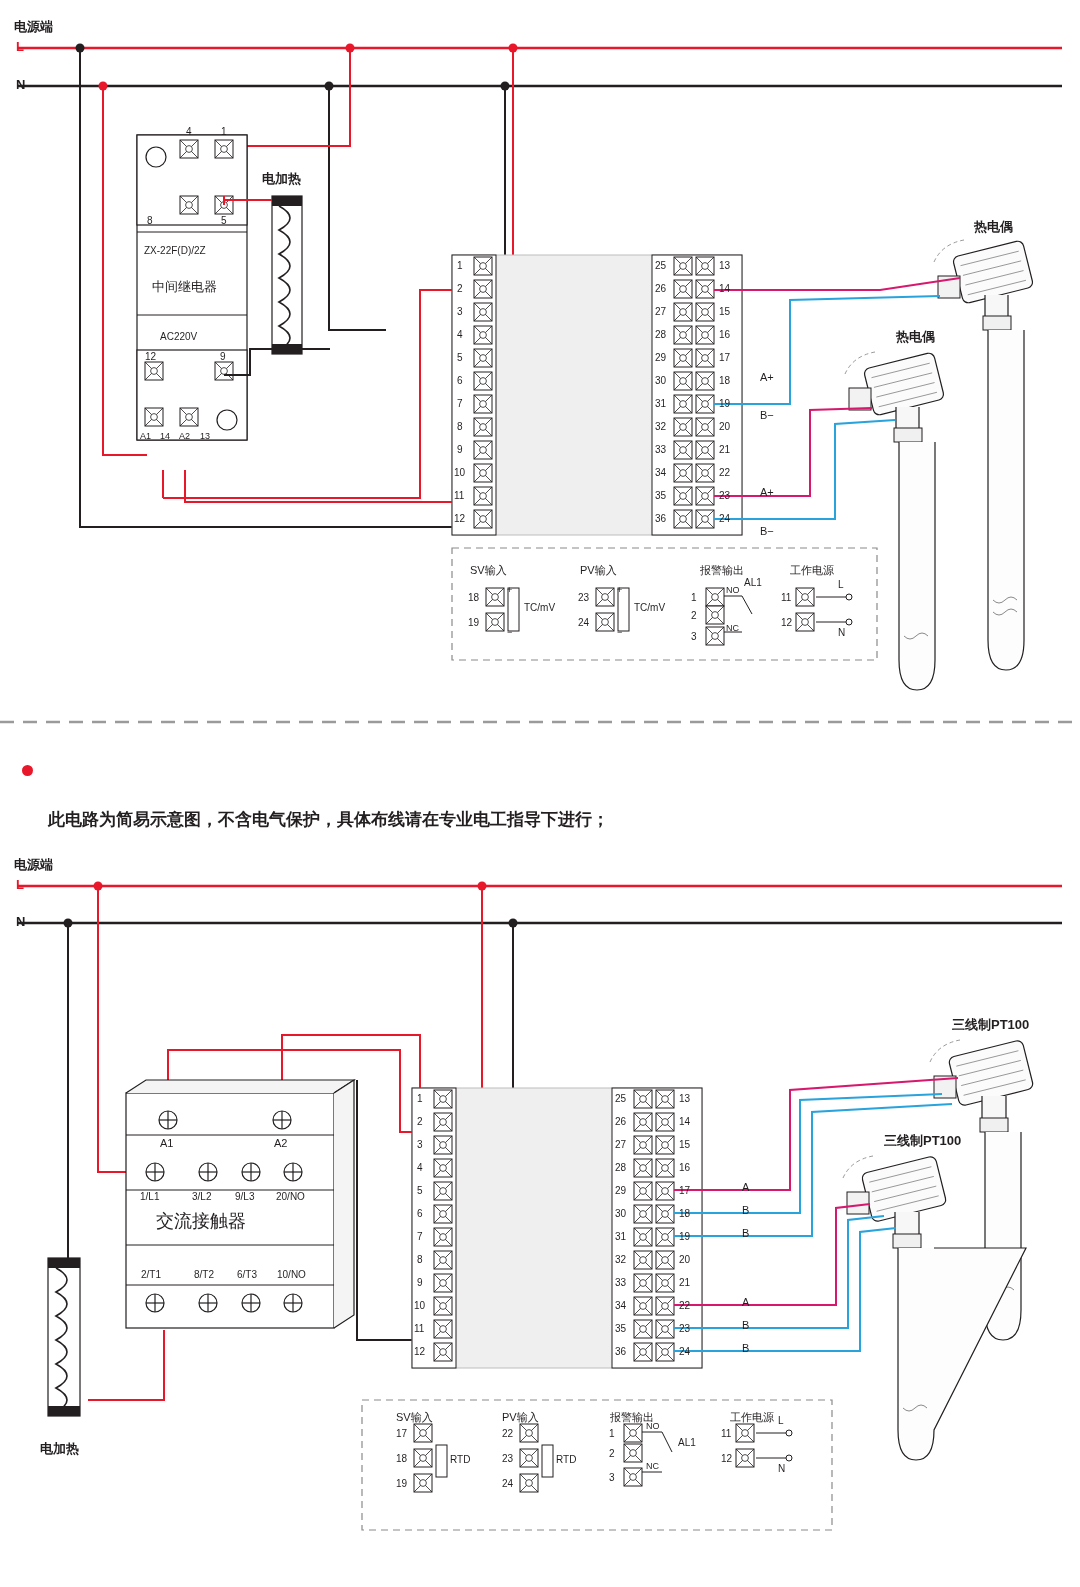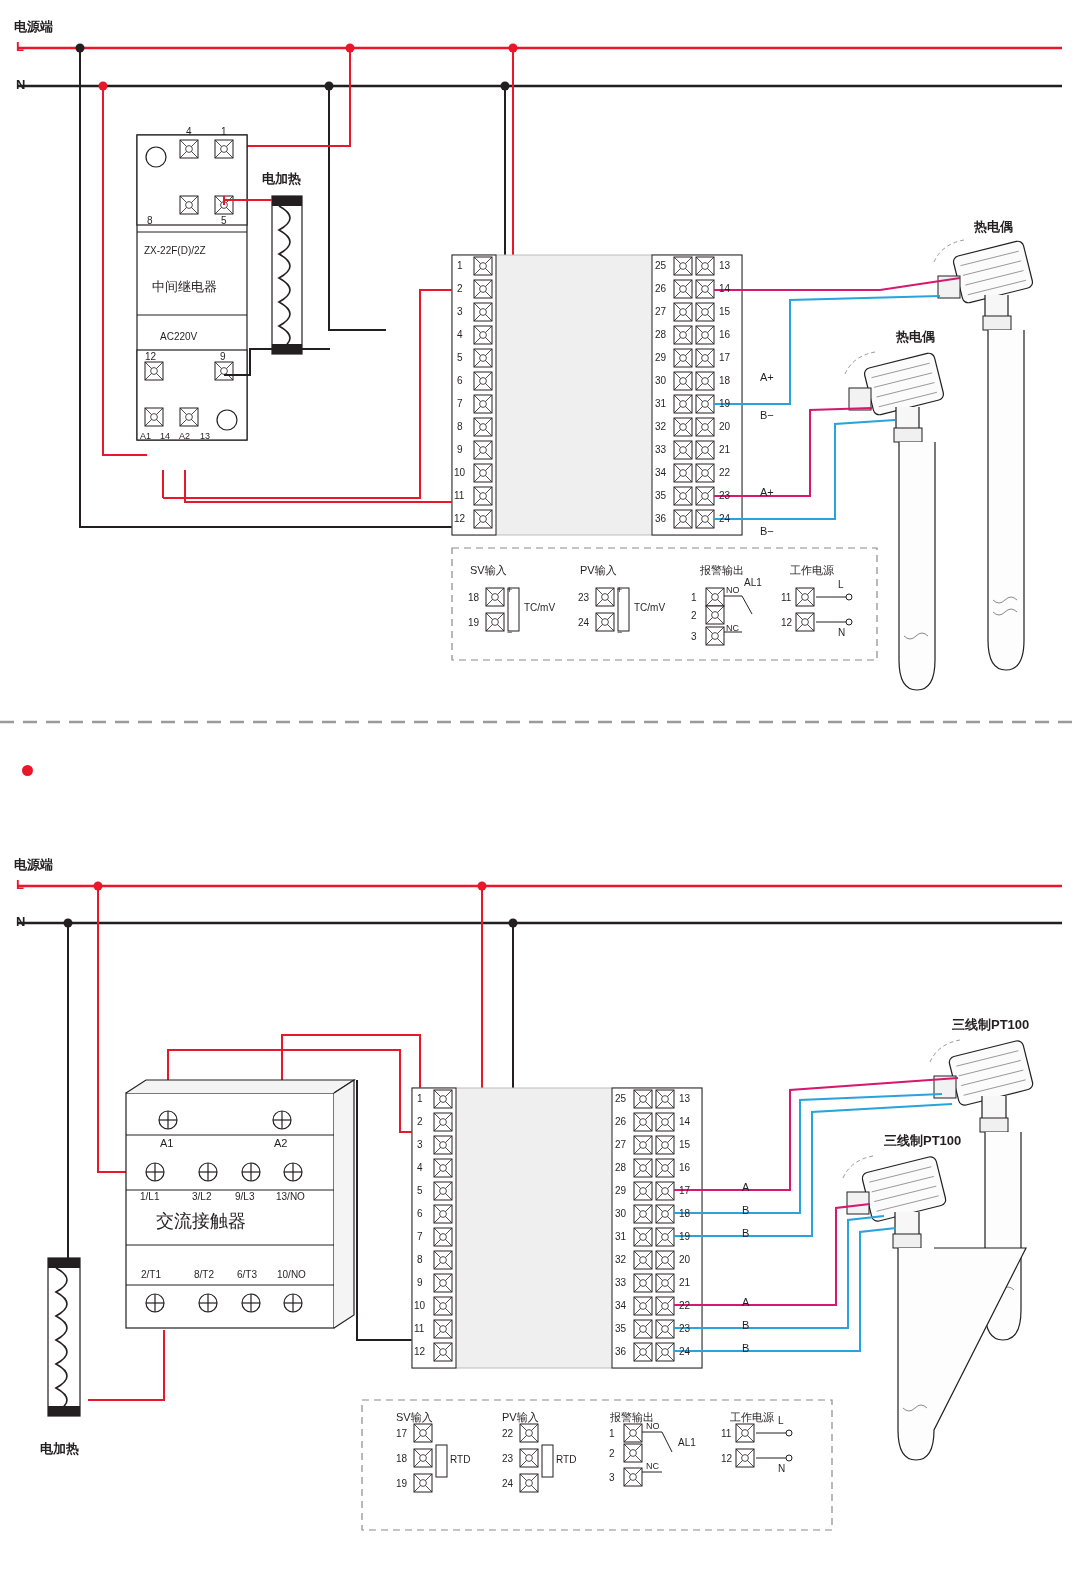--- a/index.html
+++ b/index.html
@@ -441,32 +441,33 @@
 <div class="lbl tiny" style="left:726px; top:624px;">NC</div>
 <div class="lbl xsmall" style="left:744px; top:578px;">AL1</div>
 
 <div class="lbl small" style="left:790px; top:565px;">工作电源</div>
 <div class="lbl xsmall" style="left:781px; top:593px;">11</div>
 <div class="lbl xsmall" style="left:781px; top:618px;">12</div>
 <div class="lbl xsmall" style="left:838px; top:580px;">L</div>
 <div class="lbl xsmall" style="left:838px; top:628px;">N</div>
 
 <div class="bullet" style="left:22px; top:765px;"></div>
+<div class="sec-sub" style="left:48px; top:808px;">此电路为简易示意图，不含电气保护，具体布线请在专业电工指导下进行；</div>
 
 <div class="lbl b" style="left:14px; top:858px;">电源端</div>
 <div class="lbl b red" style="left:16px; top:878px;">L</div>
 <div class="lbl b" style="left:16px; top:915px;">N</div>
 <div class="lbl b" style="left:40px; top:1442px;">电加热</div>
 
 <div class="lbl small" style="left:160px; top:1138px;">A1</div>
 <div class="lbl small" style="left:274px; top:1138px;">A2</div>
 <div class="lbl xsmall" style="left:140px; top:1192px;">1/L1</div>
 <div class="lbl xsmall" style="left:192px; top:1192px;">3/L2</div>
 <div class="lbl xsmall" style="left:235px; top:1192px;">9/L3</div>
-<div class="lbl xsmall" style="left:276px; top:1192px;">13/NO</div>
+<div class="lbl xsmall" style="left:276px; top:1192px;">20/NO</div>
 <div class="lbl" style="left:156px; top:1212px; font-size:18px;">交流接触器</div>
 <div class="lbl xsmall" style="left:141px; top:1270px;">2/T1</div>
 <div class="lbl xsmall" style="left:194px; top:1270px;">8/T2</div>
 <div class="lbl xsmall" style="left:237px; top:1270px;">6/T3</div>
 <div class="lbl xsmall" style="left:277px; top:1270px;">10/NO</div>
 
 <div class="lbl xsmall" style="left:417px; top:1094px;">1</div>
 <div class="lbl xsmall" style="left:417px; top:1117px;">2</div>
 <div class="lbl xsmall" style="left:417px; top:1140px;">3</div>
 <div class="lbl xsmall" style="left:417px; top:1163px;">4</div>

